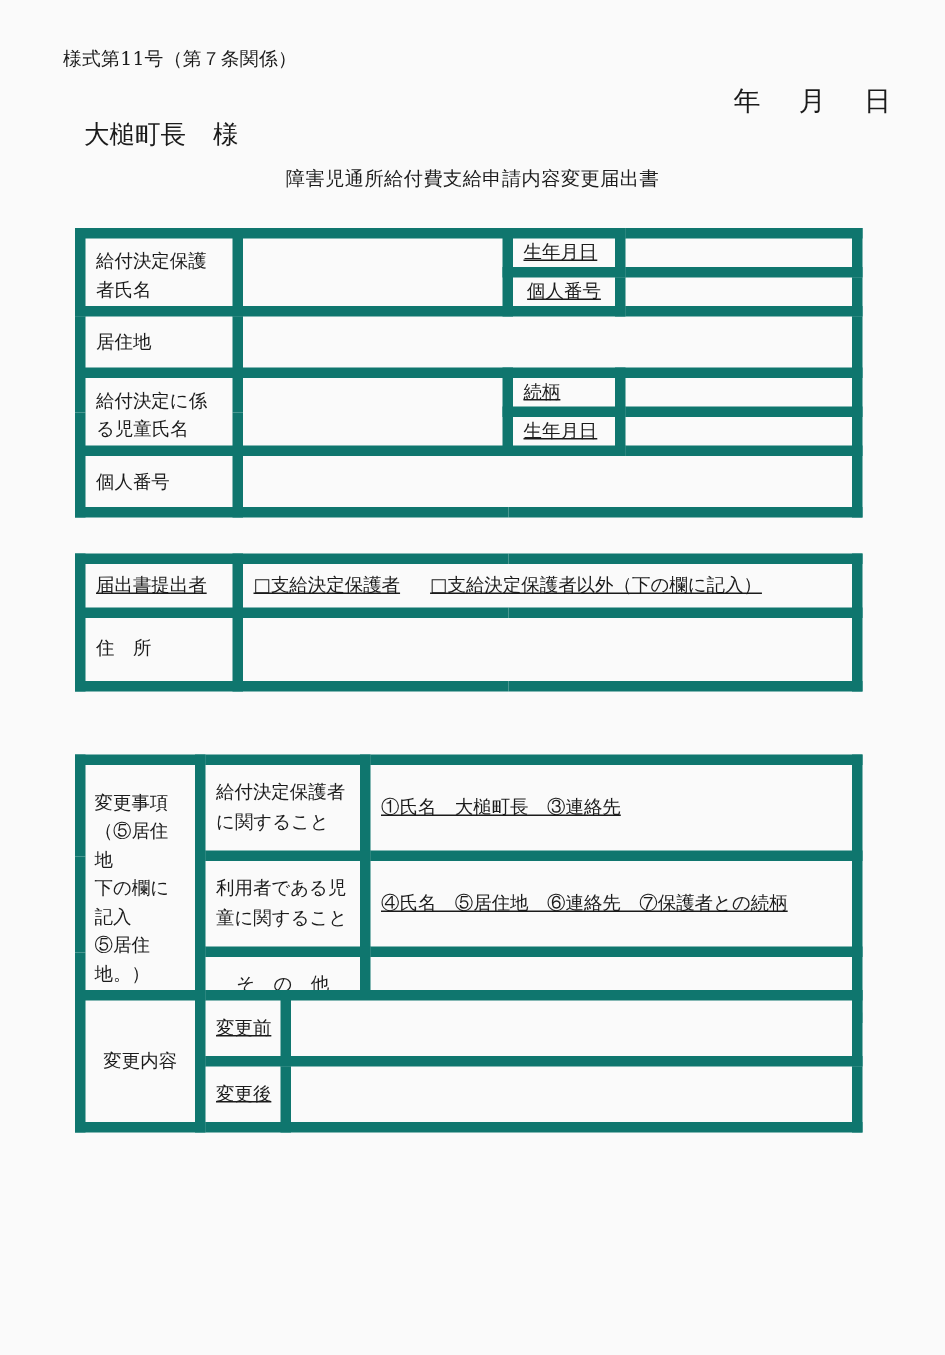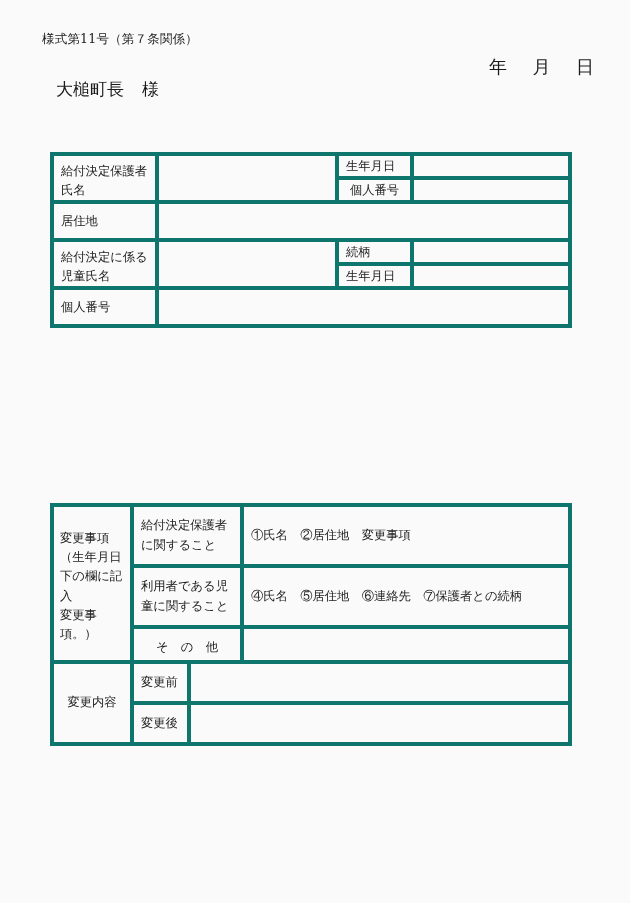--- a/index.html
+++ b/index.html
@@ -62,32 +62,32 @@
   }
 
   
   .tbl {
     position: absolute;
     border-collapse: collapse;
     table-layout: fixed;
     background: #fafafa;
   }
   .tbl td {
-    border: 4px solid #0f766e;
+    border: 7px solid #0f766e;
     font-size: 12.3px;
     vertical-align: middle;
     padding: 0 7px;
     line-height: 1.55;
     background: #fafafa;
   }
   .tbl td.pad-top {
     vertical-align: top;
     padding-top: 6px;
   }
-  .nowrap { white-space: nowrap; }
+  .nowrap { white-space: nowrap; text-decoration: underline; }
   .center { text-align: center; }
   .blank { }
 
   
   #tbl-applicant { left: 50px; top: 152px; width: 518px; }
   
   #tbl-submitter { left: 50px; top: 369px; width: 518px; }
   
   #tbl-change-items { left: 50px; top: 503px; width: 518px; }
   
@@ -110,20 +110,21 @@
     <span class="gap"></span>
     <span>月</span>
     <span class="gap"></span>
     <span>日</span>
   </div>
 
   <div class="addressee">
     <span>大槌町長</span><span class="sama">様</span>
   </div>
 
+  <div class="doc-title">障害児通所給付費支給申請内容変更届出書</div>
 
   <table class="tbl" id="tbl-applicant">
     <colgroup>
       <col style="width:105px">
       <col style="width:180px">
       <col style="width:75px">
       <col style="width:158px">
     </colgroup>
     <tbody>
       <tr>
@@ -158,39 +159,47 @@
   </table>
 
   <table class="tbl" id="tbl-submitter">
     <colgroup>
       <col style="width:105px">
       <col style="width:180px">
       <col style="width:97px">
       <col style="width:136px">
     </colgroup>
     <tbody>
+      <tr>
+        <td style="height:29px" class="nowrap">届出書提出者</td>
+        <td colspan="3" class="cb nowrap"><span>□支給決定保護者</span><span class="opt-gap"></span><span>□支給決定保護者以外（下の欄に記入）</span></td>
+      </tr>
+      <tr>
+        <td style="height:42px">住　所</td>
+        <td colspan="3" class="blank"></td>
+      </tr>
     </tbody>
   </table>
 
   <table class="tbl" id="tbl-change-items">
     <colgroup>
       <col style="width:80px">
       <col style="width:110px">
       <col style="width:328px">
     </colgroup>
     <tbody>
       <tr>
         <td rowspan="3" class="multiline" style="padding:0 6px">
           <div>変更事項</div>
-          <div>（生年月日</div>
+          <div>（⑤居住地</div>
           <div>下の欄に記入</div>
-          <div>変更事項。）</div>
+          <div>⑤居住地。）</div>
         </td>
         <td style="height:57px" class="multiline">給付決定保護者に関すること</td>
-        <td class="nowrap">①氏名　②居住地　変更事項</td>
+        <td class="nowrap">①氏名　大槌町長　③連絡先</td>
       </tr>
       <tr>
         <td style="height:57px" class="multiline">利用者である児童に関すること</td>
         <td class="nowrap">④氏名　⑤居住地　⑥連絡先　⑦保護者との続柄</td>
       </tr>
       <tr>
         <td style="height:37px" class="center">そ　の　他</td>
         <td class="blank"></td>
       </tr>
     </tbody>

